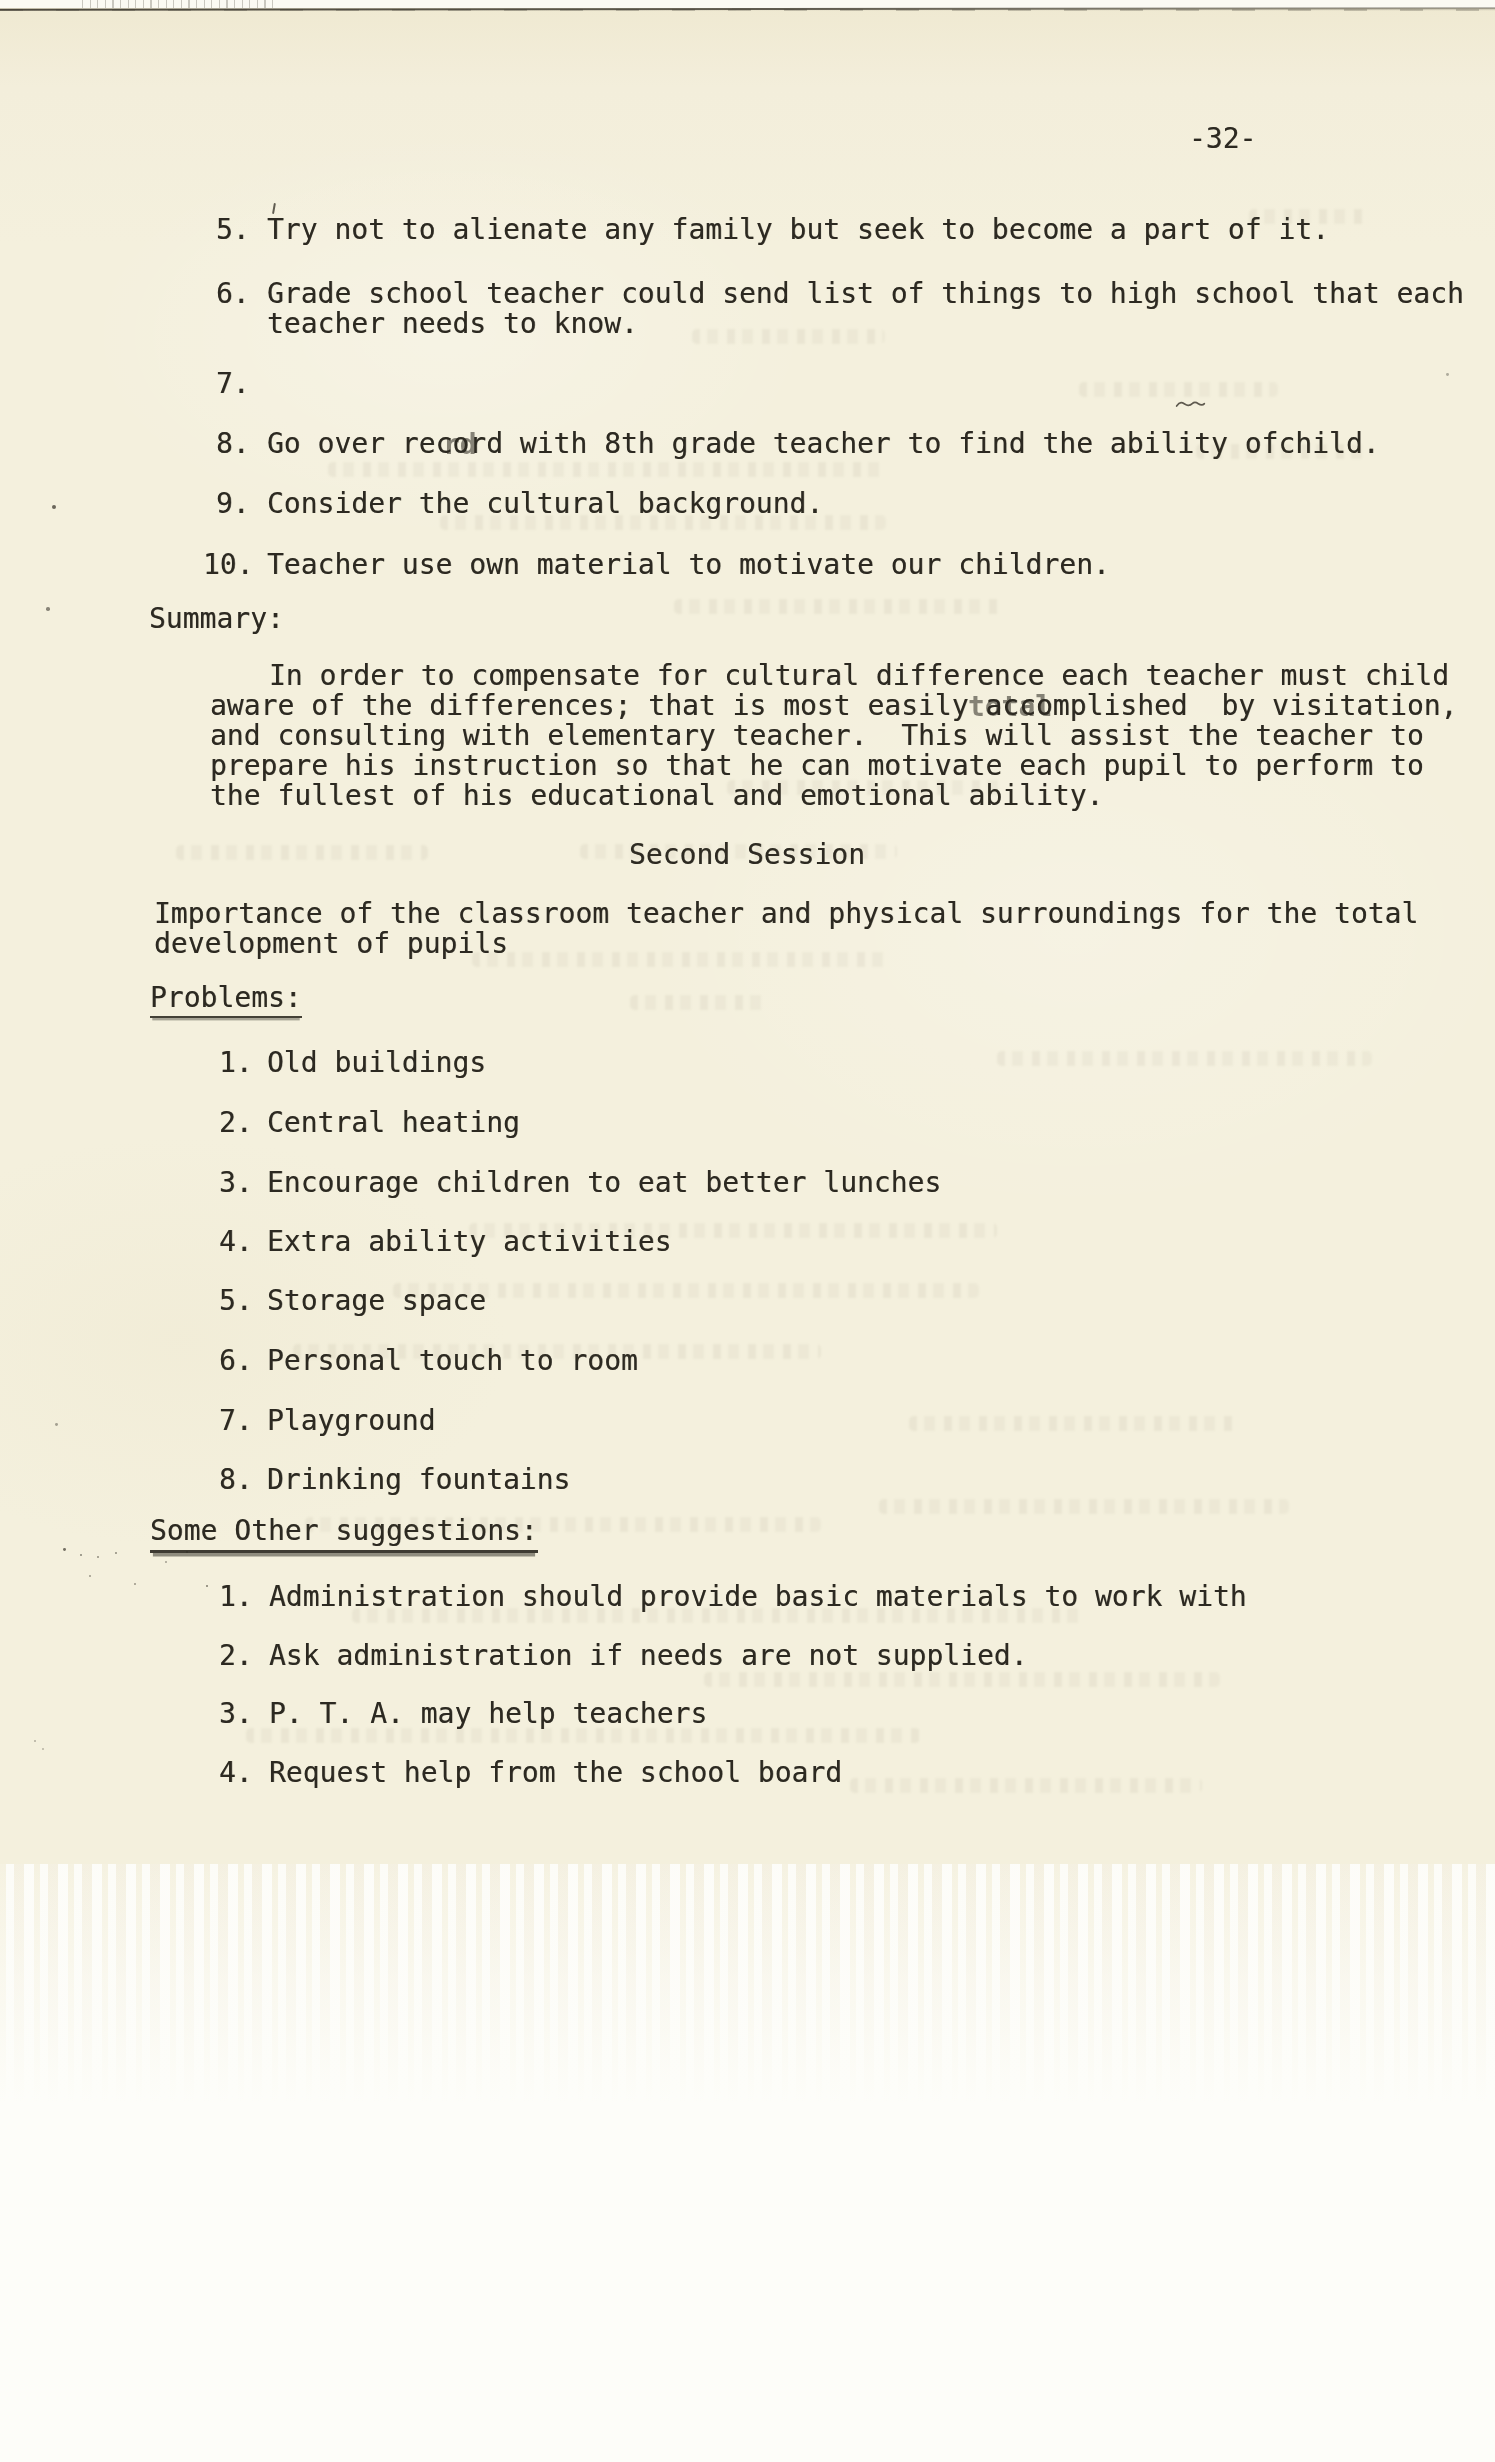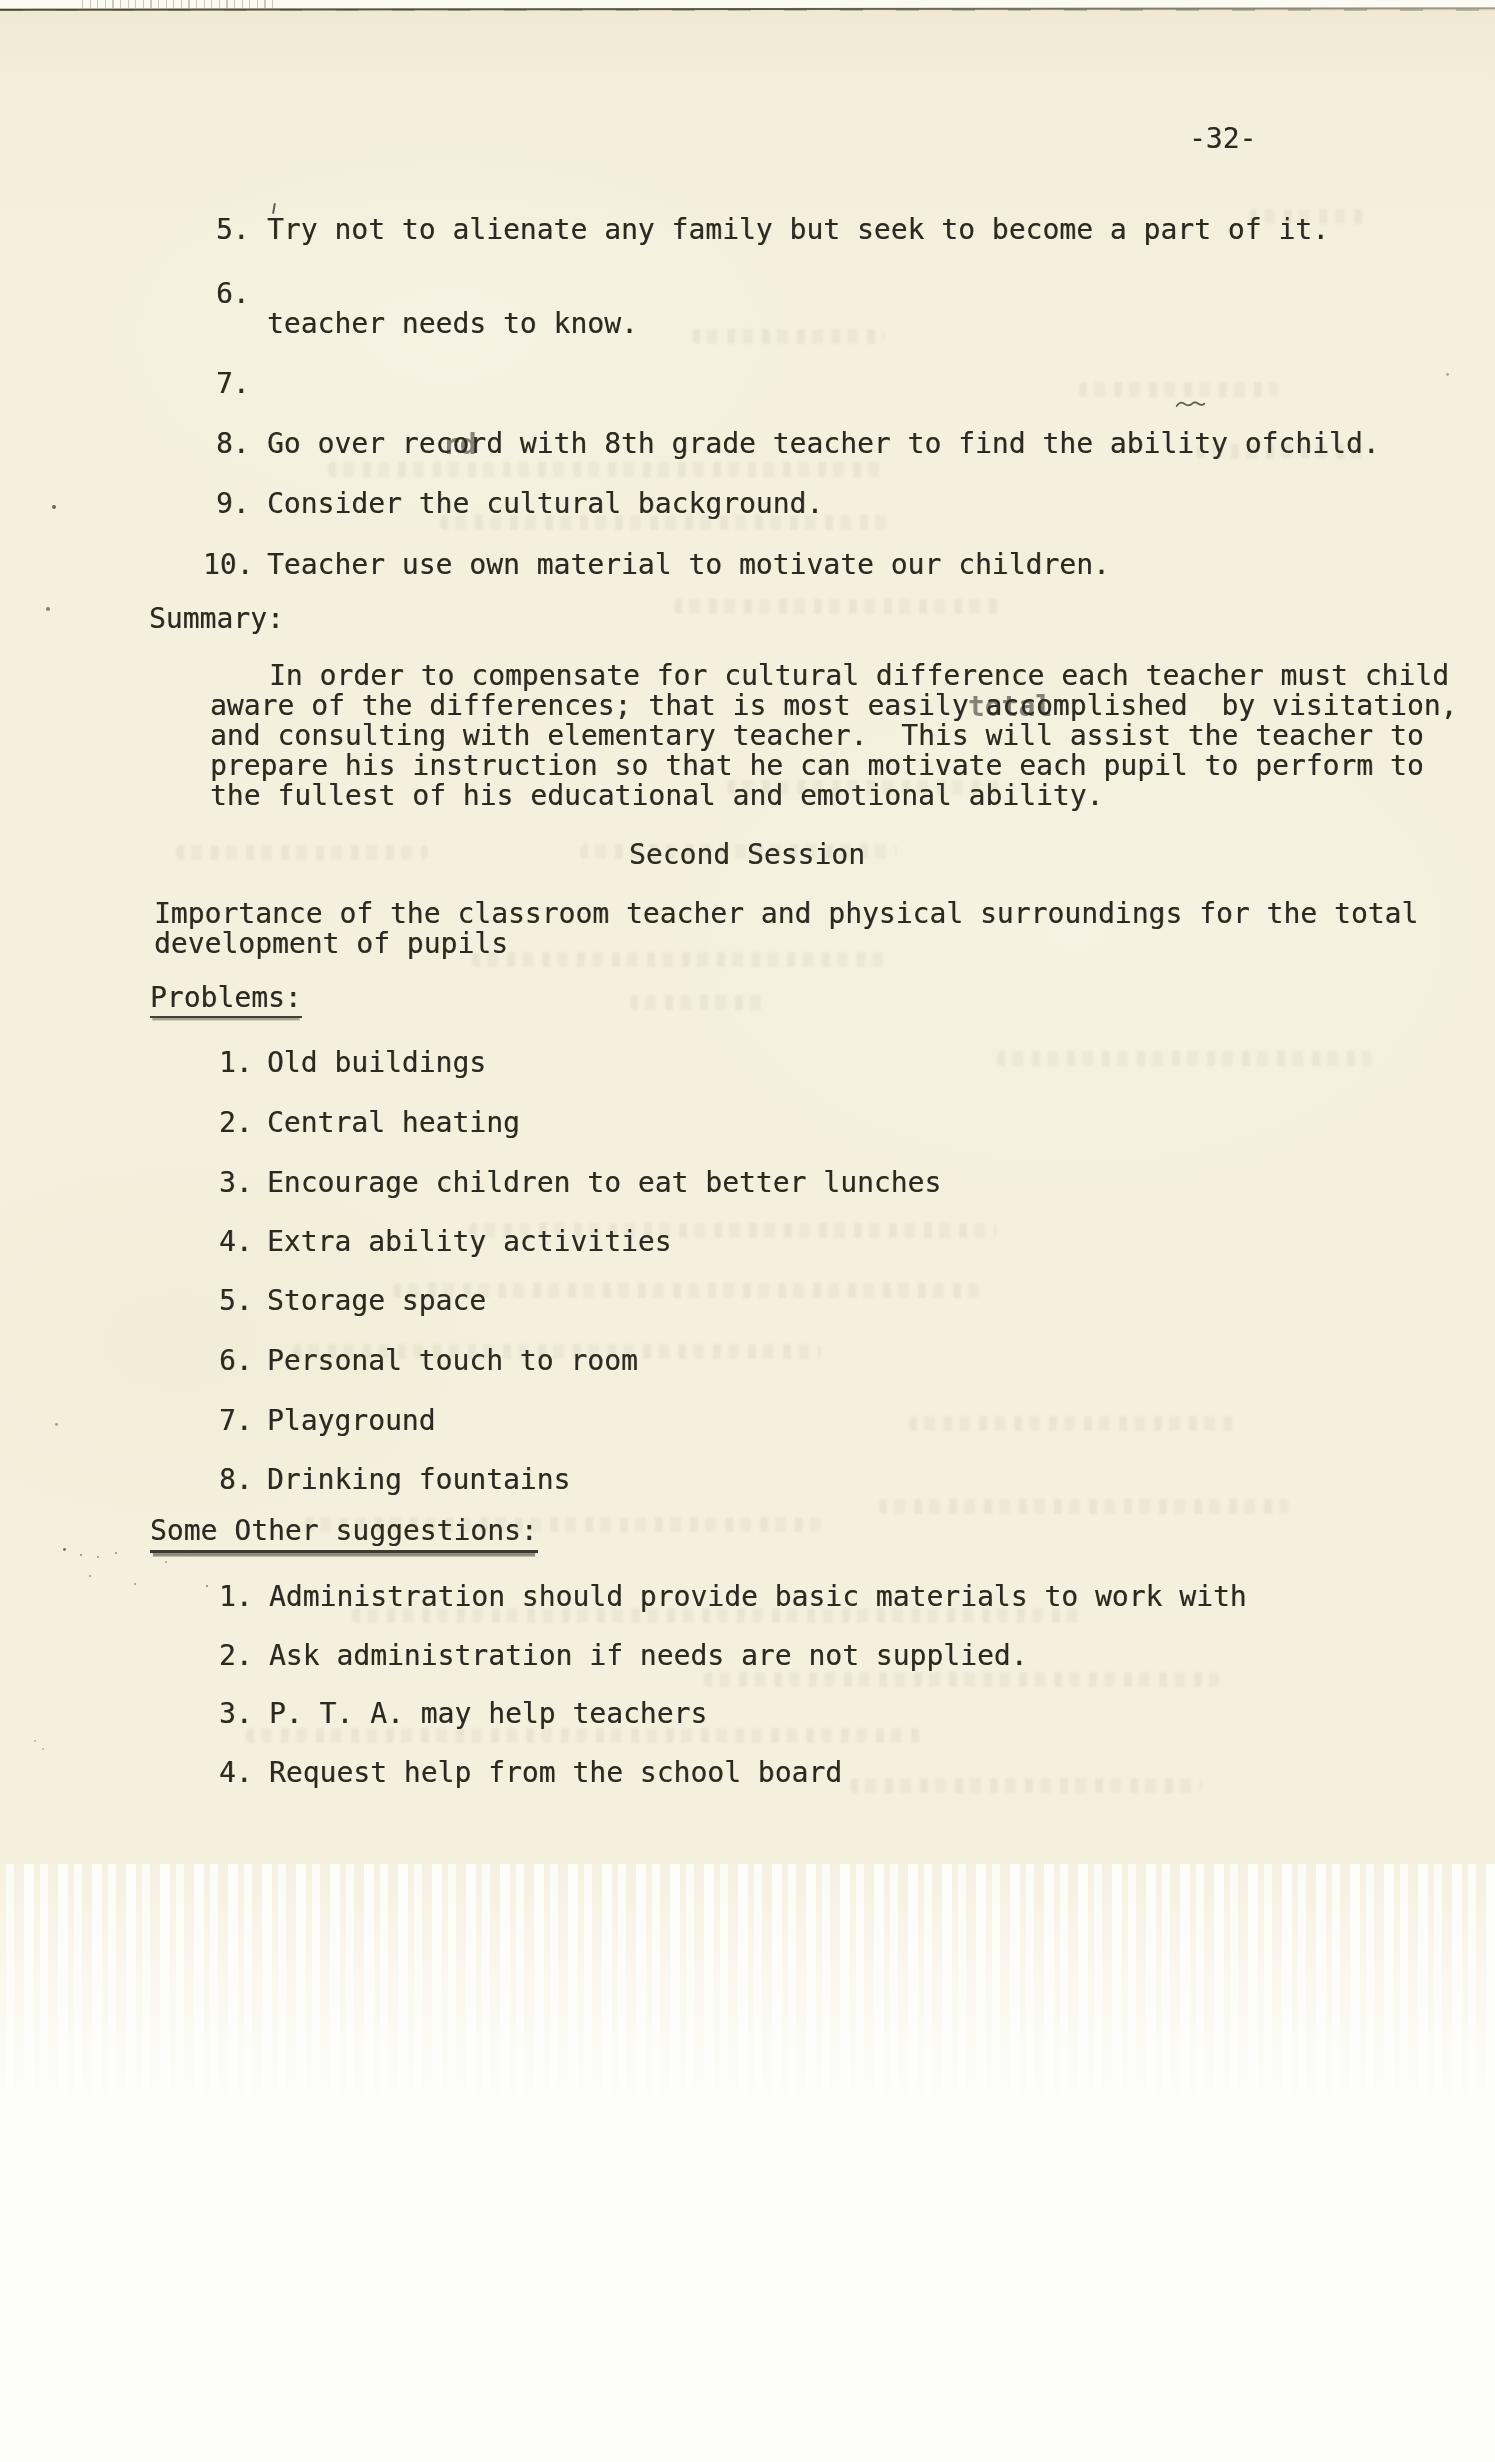--- a/index.html
+++ b/index.html
@@ -55,20 +55,21 @@
   <div class="top-streaks"></div>
   <div class="top-line"></div>
   <div class="top-line2"></div>
 
   <span class="t" style="left:1189px;top:125px">-32-</span>
 
   <span class="t" style="left:216px;top:216px">5.</span>
   <span class="t" style="left:267px;top:216px">Try not to alienate any family but seek to become a part of it.</span>
 
   <span class="t" style="left:216px;top:280px">6.</span>
+  <span class="t" style="left:267px;top:280px">Grade school teacher could send list of things to high school that each</span>
   <span class="t" style="left:267px;top:310px">teacher needs to know.</span>
 
   <span class="t" style="left:216px;top:370px">7.</span>
 
   <span class="t" style="left:216px;top:430px">8.</span>
   <span class="t" style="left:267px;top:430px">Go over record with 8th grade teacher to find the ability ofchild.</span>
   <span class="over" style="left:442px;top:430px">rd</span>
 
   <span class="t" style="left:216px;top:490px">9.</span>
   <span class="t" style="left:267px;top:490px">Consider the cultural background.</span>

